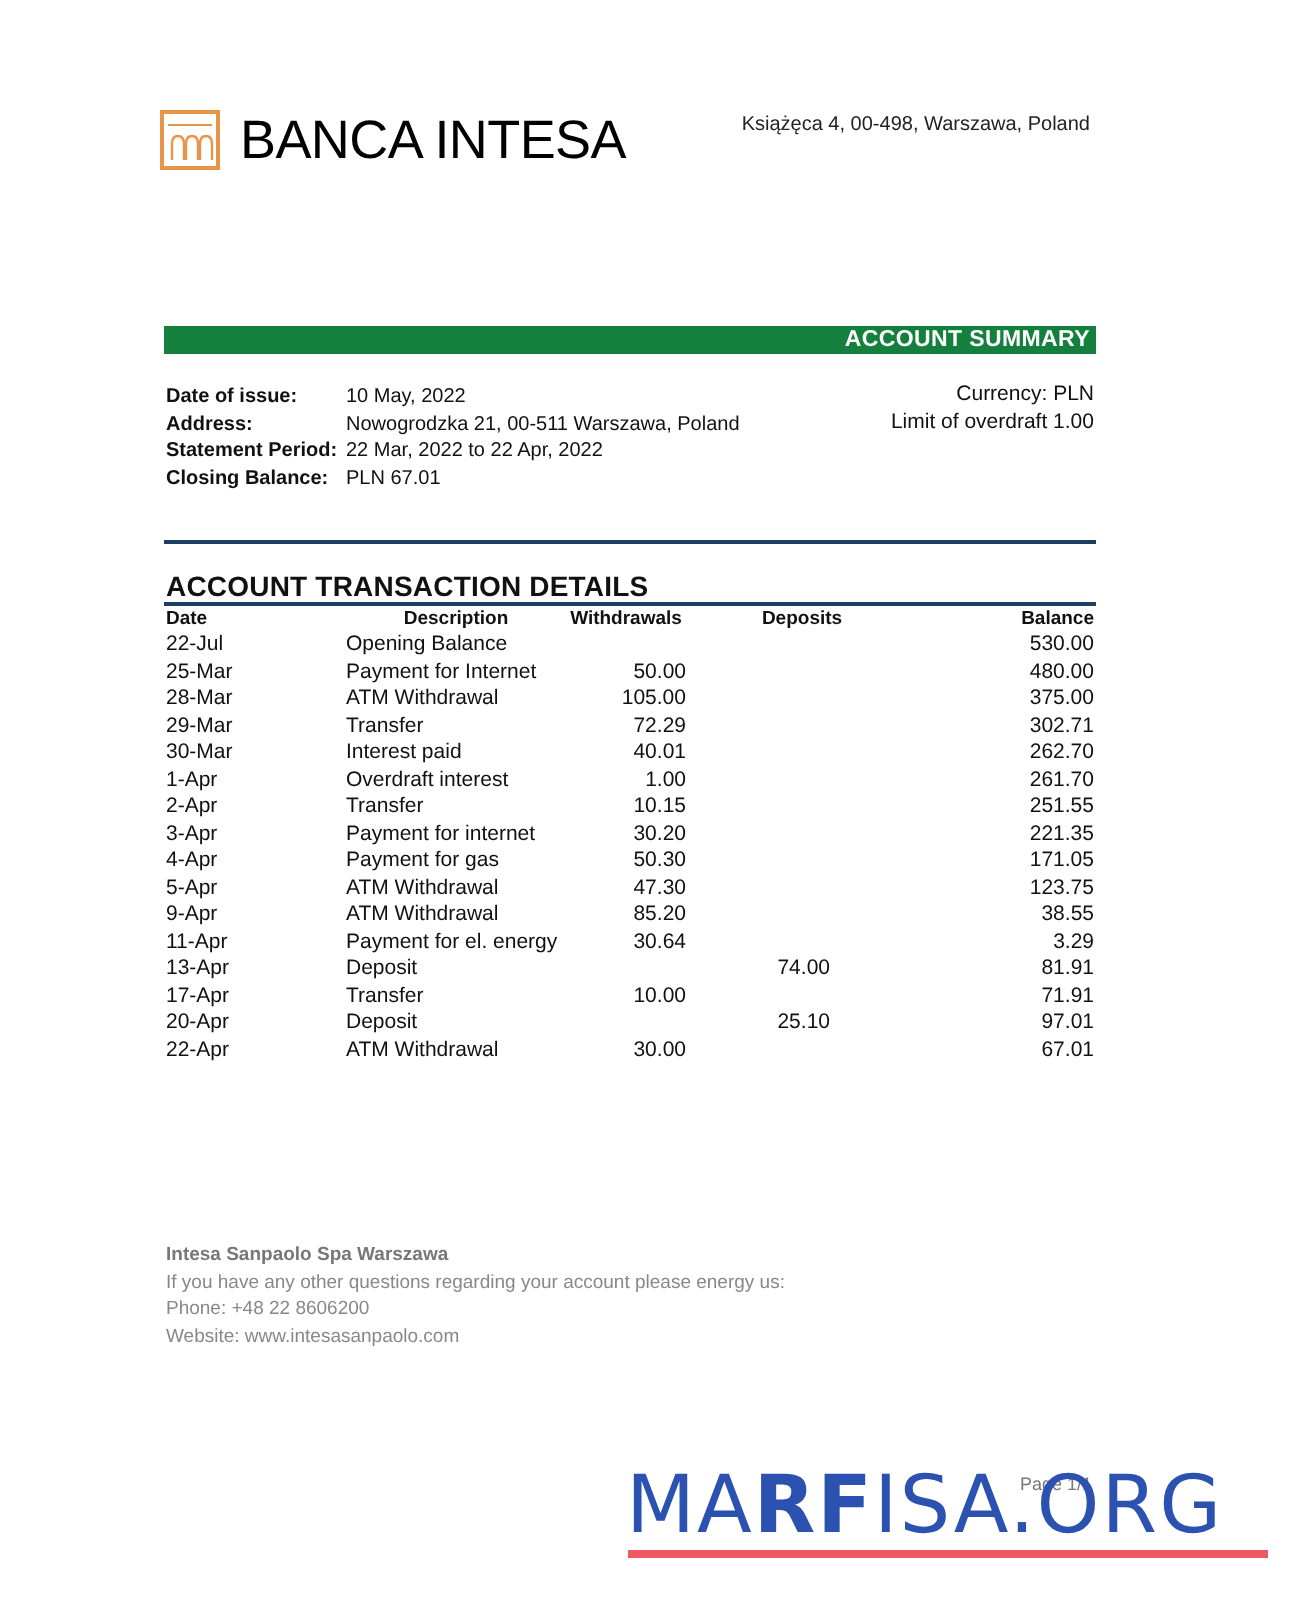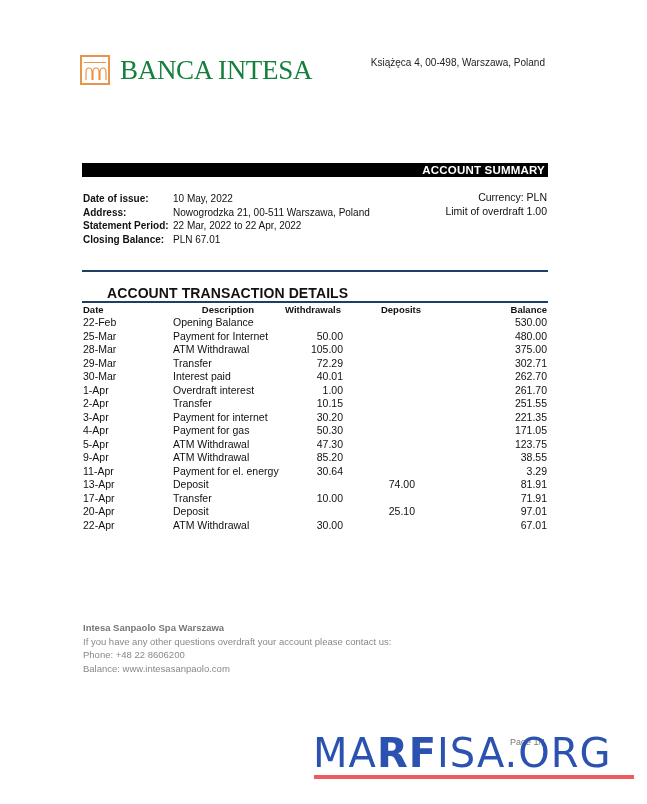--- a/index.html
+++ b/index.html
@@ -3,39 +3,39 @@
   <meta charset="utf-8">
   <style>
     * { box-sizing: border-box; margin: 0; padding: 0; }
     html, body { width: 647px; height: 804px; background: #ffffff; overflow: hidden; }
     body { position: relative; font-family: "Liberation Sans", sans-serif; color: #111; }
 
     .logo { position: absolute; left: 80px; top: 55px; display: flex; align-items: center; }
     .logo-icon { width: 30px; height: 30px; border: 2px solid #e8954a; position: relative; background: #fff; }
     .logo-icon .bar { position: absolute; left: 2px; right: 2px; top: 5px; height: 1px; background: #e8954a; }
     .logo-icon svg { position: absolute; left: 3px; top: 9px; }
-    .logo-text { margin-left: 10px; font-family: Liberation Serif, serif; font-size: 27px; color: #15803d; letter-spacing: -0.3px; line-height: 30px; }
+    .logo-text { margin-left: 10px; font-family: Liberation Sans, sans-serif; font-size: 27px; color: #000000; letter-spacing: -0.3px; line-height: 30px; }
 
     .bank-address { position: absolute; right: 102px; top: 57px; font-size: 10px; color: #222; }
 
-    .summary-bar { position: absolute; left: 82px; top: 163px; width: 466px; height: 14px; background: #000000; }
+    .summary-bar { position: absolute; left: 82px; top: 163px; width: 466px; height: 14px; background: #15803d; }
     .summary-bar span { position: absolute; right: 3px; top: 0; font-size: 11.5px; font-weight: bold; color: #fff; line-height: 14px; letter-spacing: 0.2px; }
 
     .info { position: absolute; left: 83px; top: 192px; font-size: 10px; line-height: 13.5px; }
     .info-row { display: flex; }
     .info-label { width: 90px; font-weight: bold; }
     .info-value { }
 
     .info-right { position: absolute; right: 100px; top: 191px; text-align: right; font-size: 10.5px; line-height: 13.5px; }
 
     .divider { position: absolute; left: 82px; width: 466px; background: #1d3f66; }
     .divider.d1 { top: 270px; height: 2px; }
     .divider.d2 { top: 301px; height: 2px; }
 
-    .tx-title { position: absolute; left: 83px; top: 285px; font-size: 14px; font-weight: bold; color: #111; letter-spacing: 0.1px; margin-left: 24px; }
+    .tx-title { position: absolute; left: 83px; top: 285px; font-size: 14px; font-weight: bold; color: #111; letter-spacing: 0.1px; }
 
     table.tx { position: absolute; left: 83px; top: 303px; width: 464px; border-collapse: collapse; font-size: 10.5px; }
     table.tx th { font-size: 9.5px; font-weight: bold; height: 13px; line-height: 13px; padding: 0; }
     table.tx td { height: 13.5px; line-height: 13.5px; padding: 0; white-space: nowrap; }
     .c-date { width: 90px; text-align: left; }
     .c-desc { width: 110px; text-align: left; }
     th.c-desc { text-align: center; }
     .c-wd { width: 60px; text-align: right; }
     th.c-wd { text-align: center; }
     .c-dep { width: 116px; text-align: right; padding-right: 44px !important; }
@@ -104,21 +104,21 @@
     <tr>
       <th class="c-date">Date</th>
       <th class="c-desc">Description</th>
       <th class="c-wd">Withdrawals</th>
       <th class="c-dep">Deposits</th>
       <th class="c-bal">Balance</th>
     </tr>
   </thead>
   <tbody>
     <tr>
-      <td class="c-date">22-Feb</td>
+      <td class="c-date">22-Jul</td>
       <td class="c-desc">Opening Balance</td>
       <td class="c-wd"></td>
       <td class="c-dep"></td>
       <td class="c-bal">530.00</td>
     </tr>
     <tr>
       <td class="c-date">25-Mar</td>
       <td class="c-desc">Payment for Internet</td>
       <td class="c-wd">50.00</td>
       <td class="c-dep"></td>
@@ -220,21 +220,21 @@
       <td class="c-desc">ATM Withdrawal</td>
       <td class="c-wd">30.00</td>
       <td class="c-dep"></td>
       <td class="c-bal">67.01</td>
     </tr>
   </tbody>
 </table>
 
 <div class="footer">
   <div class="f-name">Intesa Sanpaolo Spa Warszawa</div>
-  <div>If you have any other questions overdraft your account please contact us:</div>
+  <div>If you have any other questions regarding your account please energy us:</div>
   <div>Phone: +48 22 8606200</div>
-  <div>Balance: www.intesasanpaolo.com</div>
+  <div>Website: www.intesasanpaolo.com</div>
 </div>
 
 <div class="page-num">Page 1/1</div>
 
 <div class="watermark"><span>MA</span><span class="b">RF</span><span>ISA.ORG</span></div>
 <div class="watermark-line"></div>
 
 </body></html>

